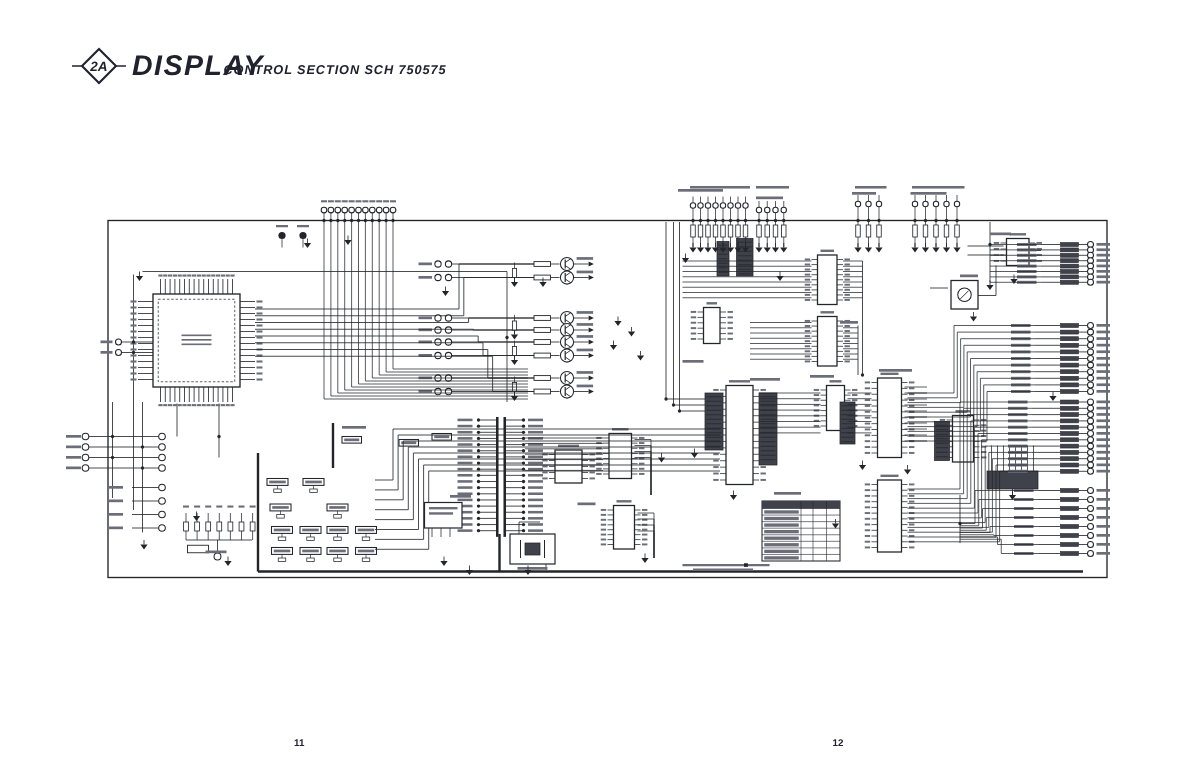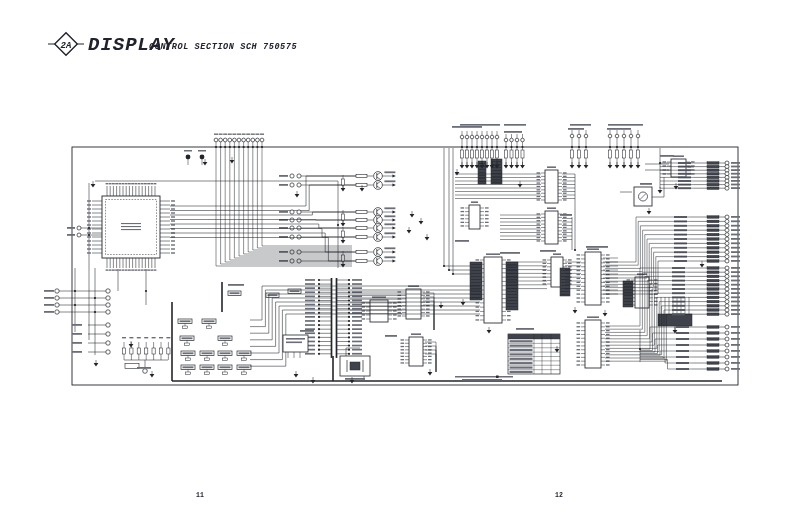--- a/index.html
+++ b/index.html
@@ -1,17 +1,17 @@
 <!DOCTYPE html>
 <html><head>
 <meta charset="utf-8">
 <style>
   html,body{margin:0;padding:0;background:#ffffff;}
   .page{width:793px;height:513px;position:relative;background:#ffffff;overflow:hidden;
-        font-family:Liberation Mono, monospace;}
+        font-family:Liberation Sans, sans-serif;}
   svg{position:absolute;left:0;top:0;}
   text{fill:#20222e;}
   .title-main{font-size:19px;font-style:italic;font-weight:600;letter-spacing:1px;}
   .title-sub{font-size:8.5px;font-style:italic;font-weight:600;letter-spacing:0.6px;}
   .badge{font-size:9px;font-weight:bold;font-style:italic;}
   .pageno{font-size:6.5px;font-weight:bold;}
 </style>
 </head>
 <body>
 

